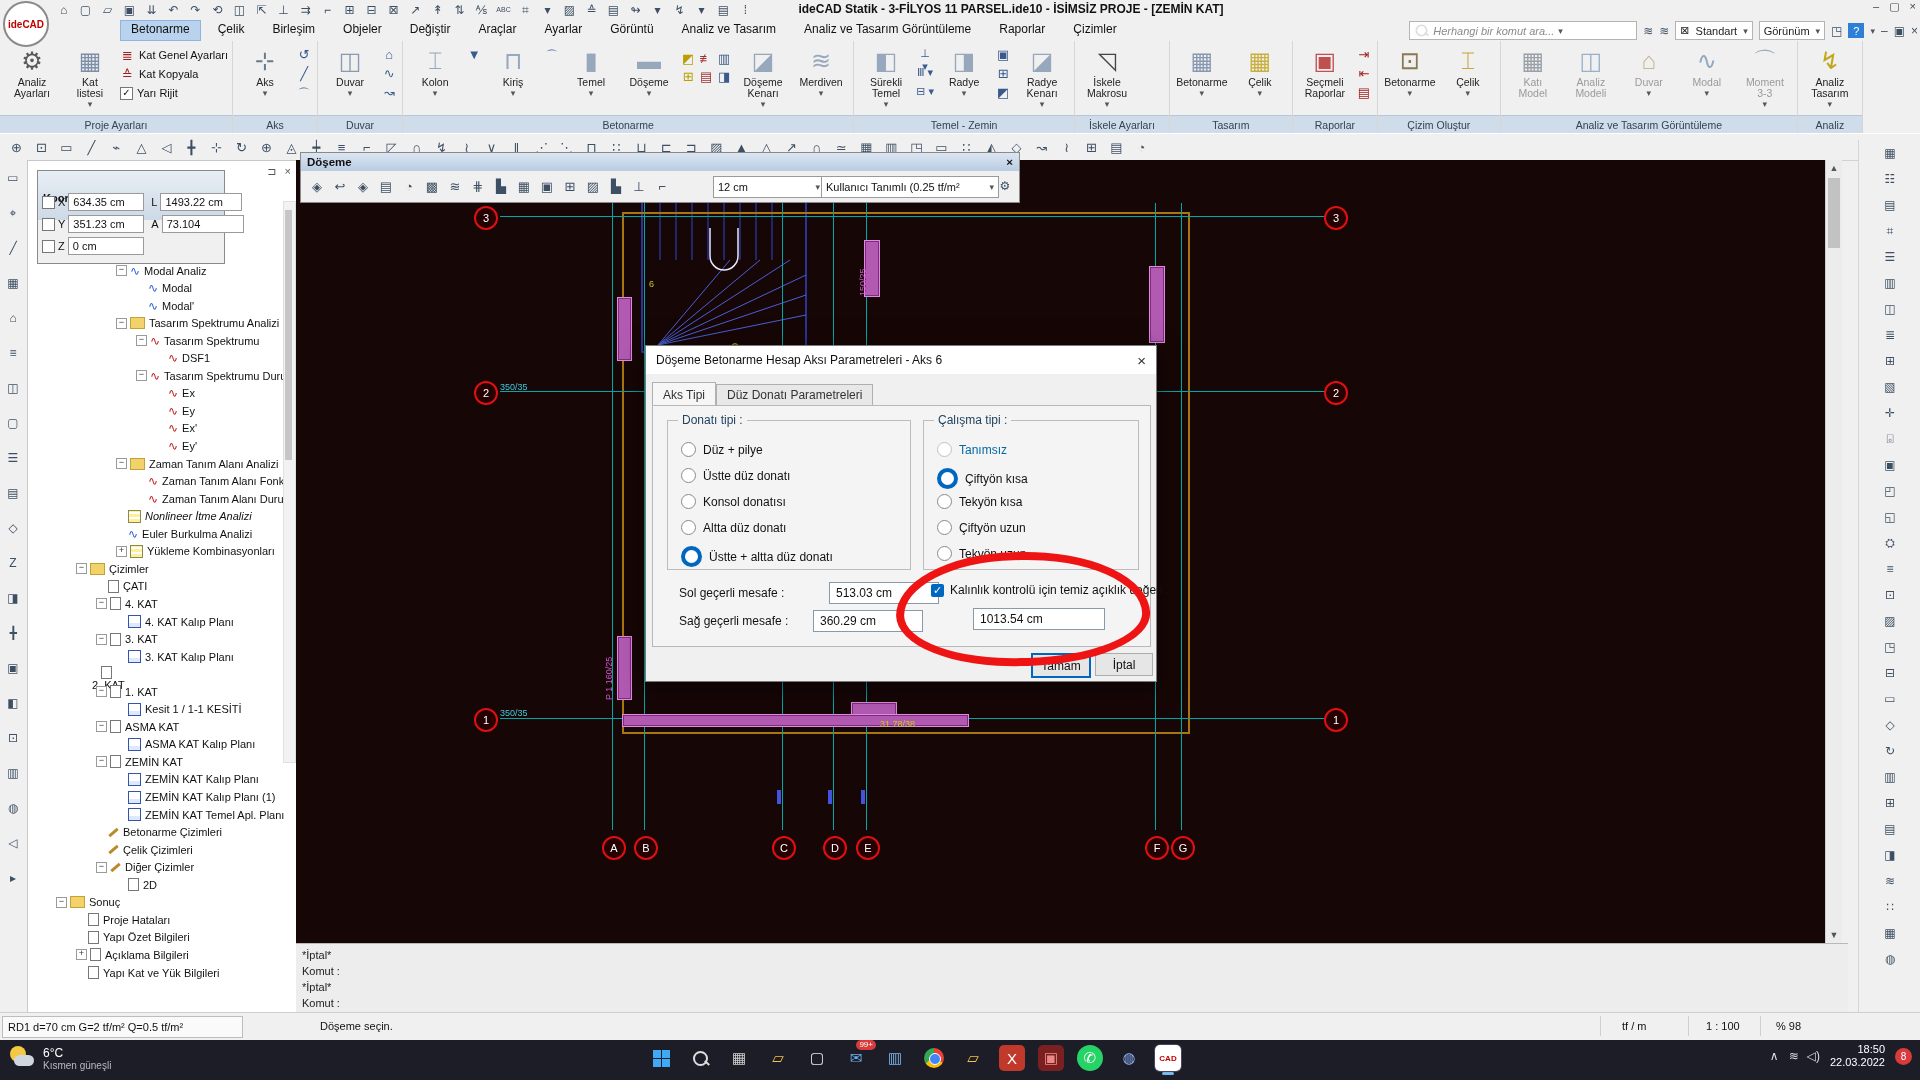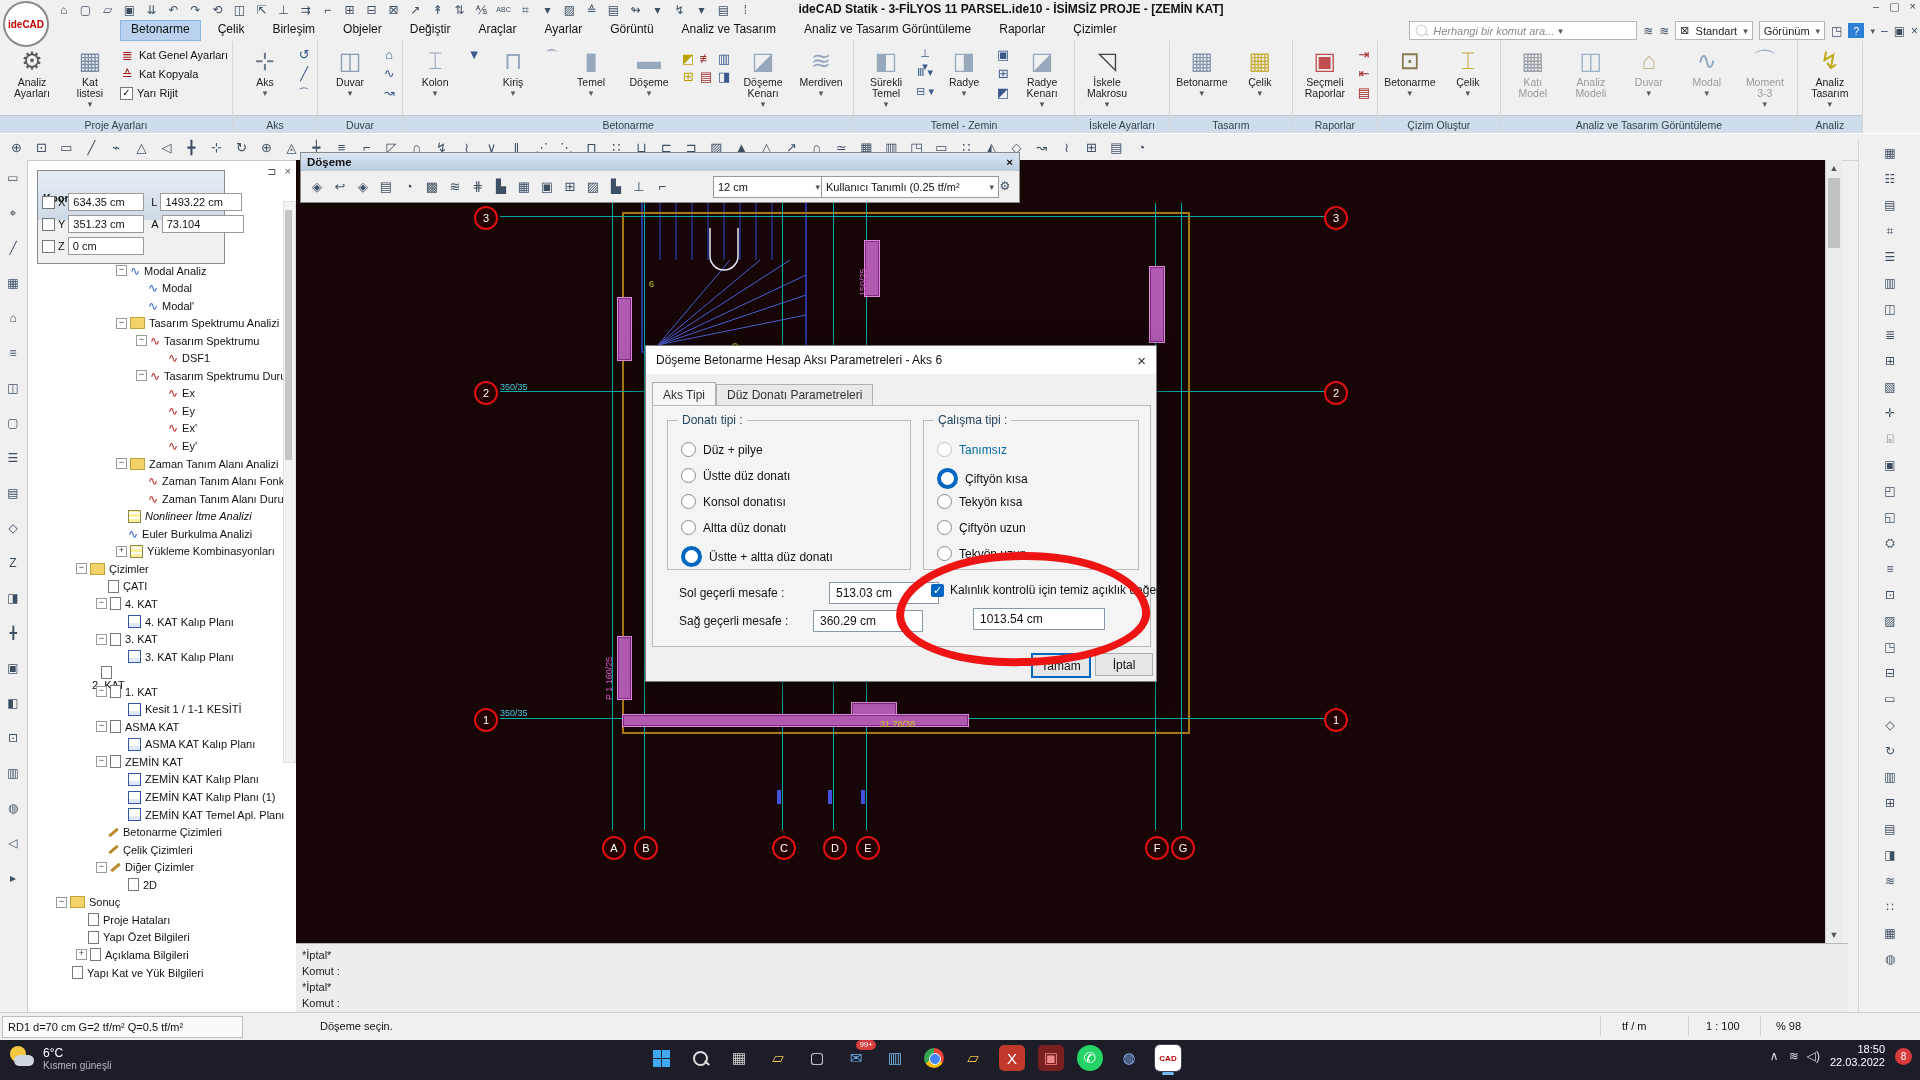--- a/index.html
+++ b/index.html
@@ -733,21 +733,21 @@
       <div class="trow" style="top: 767.9px; left: 48px;">
         <span style="width: 12px; flex: 0 0 auto;"></span>
         <span class="ti i-page"></span>
         <span>Yapı Özet Bilgileri</span>
       </div>
       <div class="trow" style="top: 785.45px; left: 48px;">
         <span class="exp">+</span>
         <span class="ti i-page"></span>
         <span>Açıklama Bilgileri</span>
       </div>
-      <div class="trow" style="top: 803px; left: 32px;">
+      <div class="trow" style="top: 803px; left: 48px;">
         <span style="width: 12px; flex: 0 0 auto;"></span>
         <span class="ti i-page"></span>
         <span>Yapı Kat ve Yük Bilgileri</span>
       </div>
     </div>
   <div id="tree-scroll">
       <div id="tree-thumb"></div>
     </div>
 </div>
 

